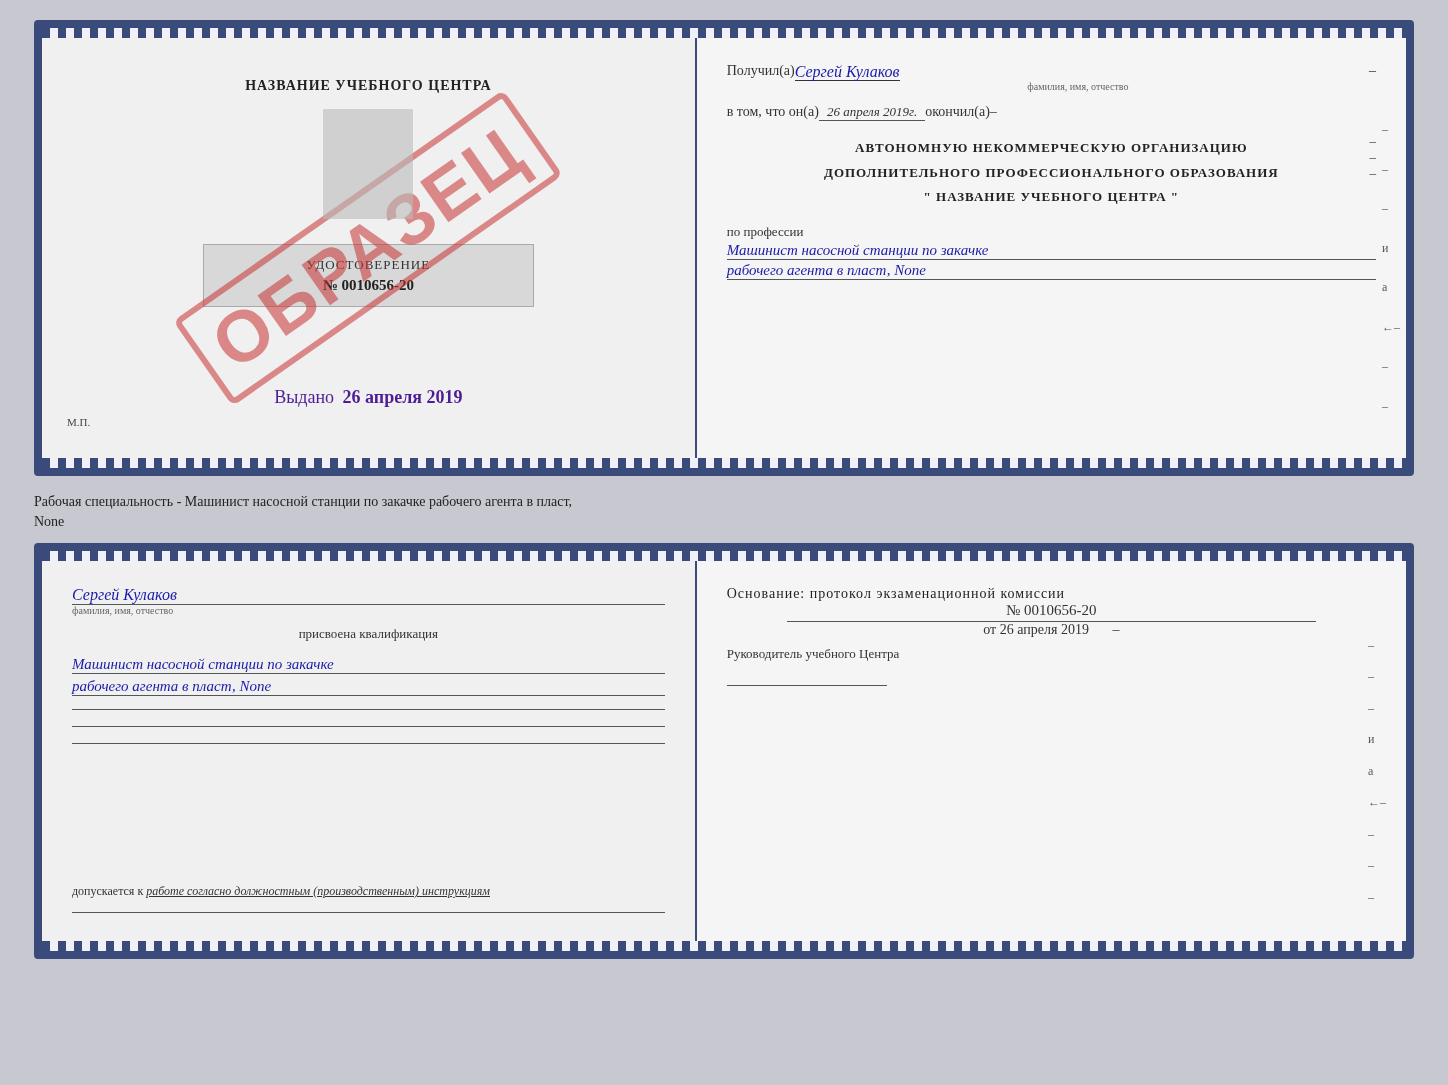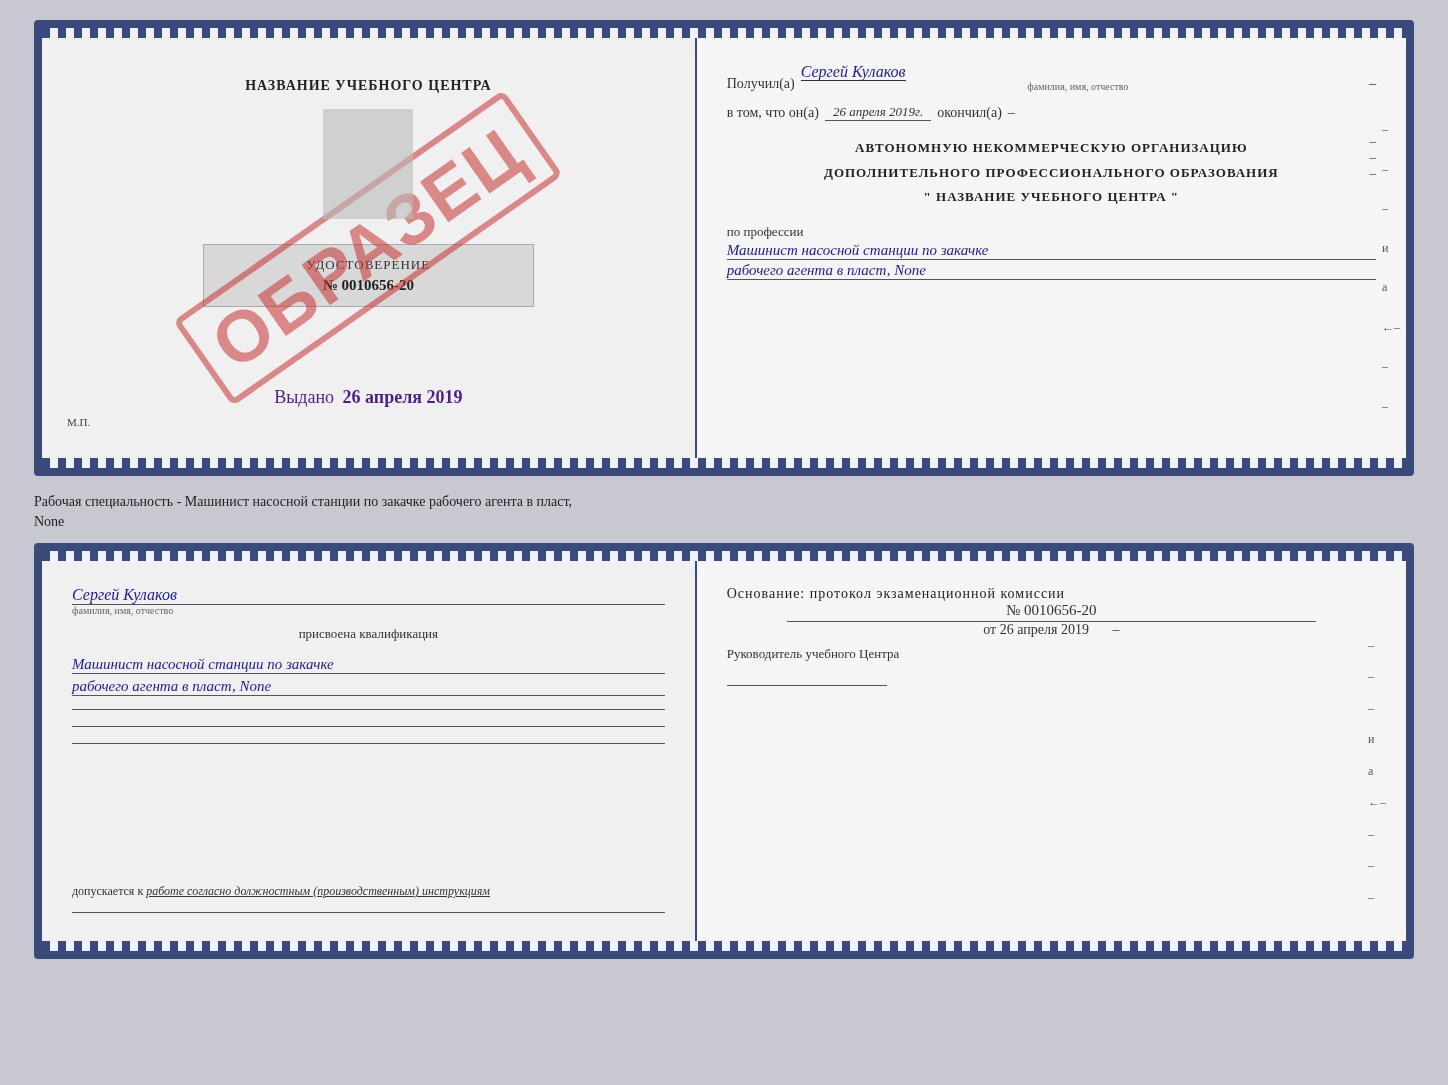--- a/index.html
+++ b/index.html
@@ -107,22 +107,21 @@
       font-family: Arial, sans-serif;
       border: 6px solid rgba(200, 50, 50, 0.55);
       padding: 5px 15px;
       border-radius: 8px;
       text-transform: uppercase;
     }
 
     
     .field-line {
       display: flex;
-      align-items: flex-end;
-      gap: 6px;
+      align-items: flex-start;
       font-size: 14px;
       color: #333;
     }
 
     .field-label {
       white-space: nowrap;
     }
 
     .field-value-cursive {
       font-style: italic;

